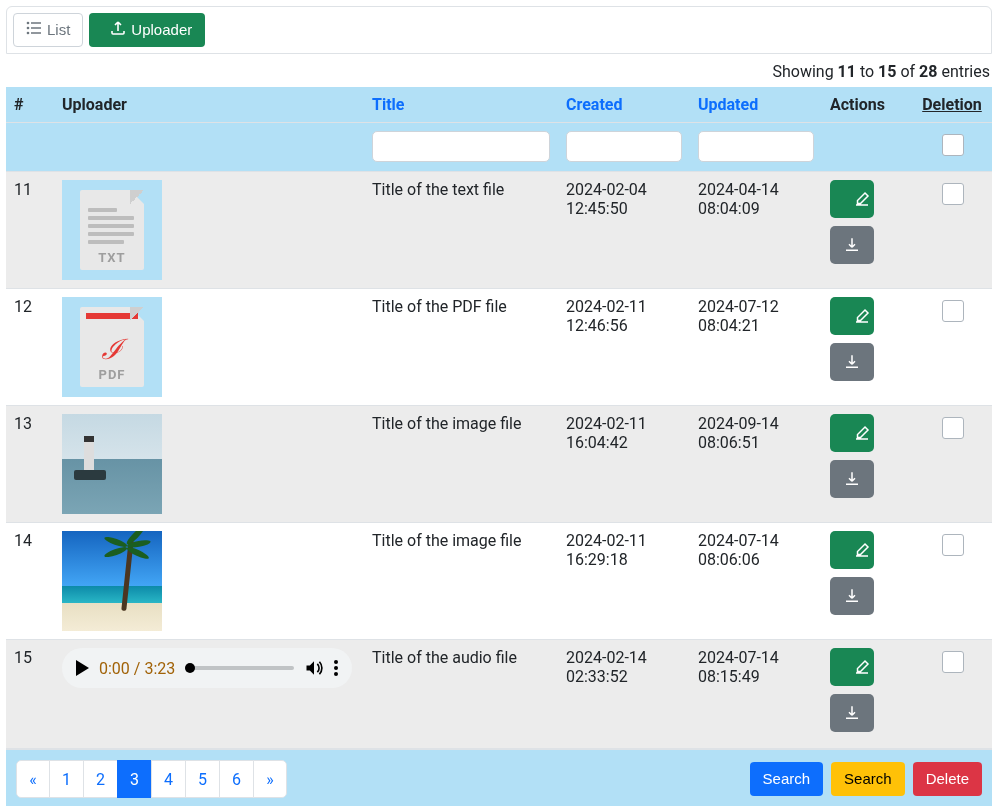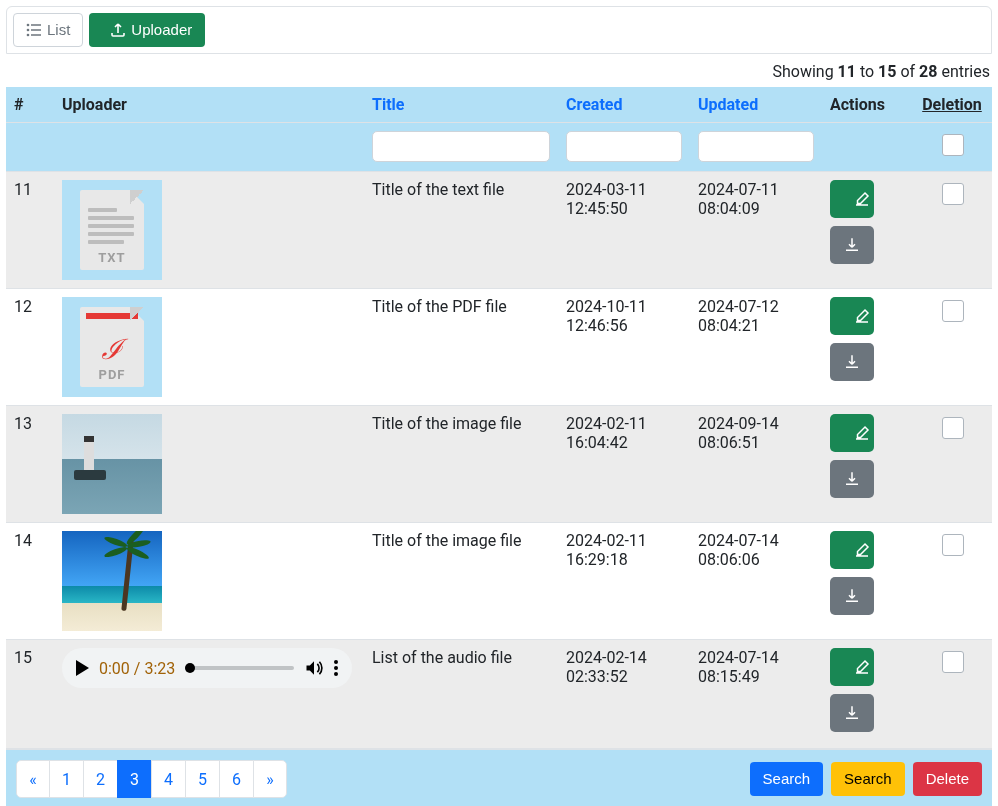--- a/index.html
+++ b/index.html
@@ -14,21 +14,21 @@
   }
   .top-bar {
     border: 1px solid #dee2e6;
     border-radius: 6px 6px 0 0;
     padding: 6px;
     display: flex;
     gap: 6px;
   }
   .btn {
     display: inline-flex;
-    align-items: center;
+    align-items: flex-start;
     gap: 5px;
     padding: 6px 12px;
     border-radius: 4px;
     font-size: 15px;
     cursor: pointer;
     border: 1px solid transparent;
     line-height: 1.35;
   }
   .btn-outline {
     border-color: #ced4da;
@@ -369,22 +369,22 @@
                 <span></span>
                 <span></span>
                 <span></span>
                 <span></span>
               </div>
       <div class="file-ext">TXT</div>
     </div>
   </div>
 </td>
         <td>Title of the text file</td>
-        <td>2024-03-11 12:45:50</td>
-        <td>2024-07-11 08:04:09</td>
+        <td>2024-02-04 12:45:50</td>
+        <td>2024-04-14 08:04:09</td>
         <td class="actions-cell">
           <div class="action-btn btn-green">
             <svg viewBox="0 0 24 24">
               <path d="M4 20h16M16 4l4 4L10 18H6v-4L16 4z"></path>
             </svg>
           </div>
           <div class="action-btn btn-gray">
             <svg viewBox="0 0 24 24">
               <path d="M12 3v12m0 0l-4-4m4 4l4-4M4 19h16"></path>
             </svg>
@@ -397,21 +397,21 @@
         <td>
   <div class="thumb">
     <div class="file-doc">
       <div class="pdf-top"></div>
       <div class="pdf-sig">ℐ</div>
       <div class="file-ext pdf">PDF</div>
     </div>
   </div>
 </td>
         <td>Title of the PDF file</td>
-        <td>2024-10-11 12:46:56</td>
+        <td>2024-02-11 12:46:56</td>
         <td>2024-07-12 08:04:21</td>
         <td class="actions-cell">
           <div class="action-btn btn-green">
             <svg viewBox="0 0 24 24">
               <path d="M4 20h16M16 4l4 4L10 18H6v-4L16 4z"></path>
             </svg>
           </div>
           <div class="action-btn btn-gray">
             <svg viewBox="0 0 24 24">
               <path d="M12 3v12m0 0l-4-4m4 4l4-4M4 19h16"></path>
@@ -490,21 +490,21 @@
               <path d="M3 9v6h4l5 5V4L7 9H3z"></path>
               <path d="M16 7a7 7 0 010 10M18.5 4.5a11 11 0 010 15" fill="none" stroke="#000" stroke-width="2"></path>
             </svg>
     <div class="more">
               <span></span>
               <span></span>
               <span></span>
             </div>
   </div>
 </td>
-        <td>List of the audio file</td>
+        <td>Title of the audio file</td>
         <td>2024-02-14 02:33:52</td>
         <td>2024-07-14 08:15:49</td>
         <td class="actions-cell">
           <div class="action-btn btn-green">
             <svg viewBox="0 0 24 24">
               <path d="M4 20h16M16 4l4 4L10 18H6v-4L16 4z"></path>
             </svg>
           </div>
           <div class="action-btn btn-gray">
             <svg viewBox="0 0 24 24">

